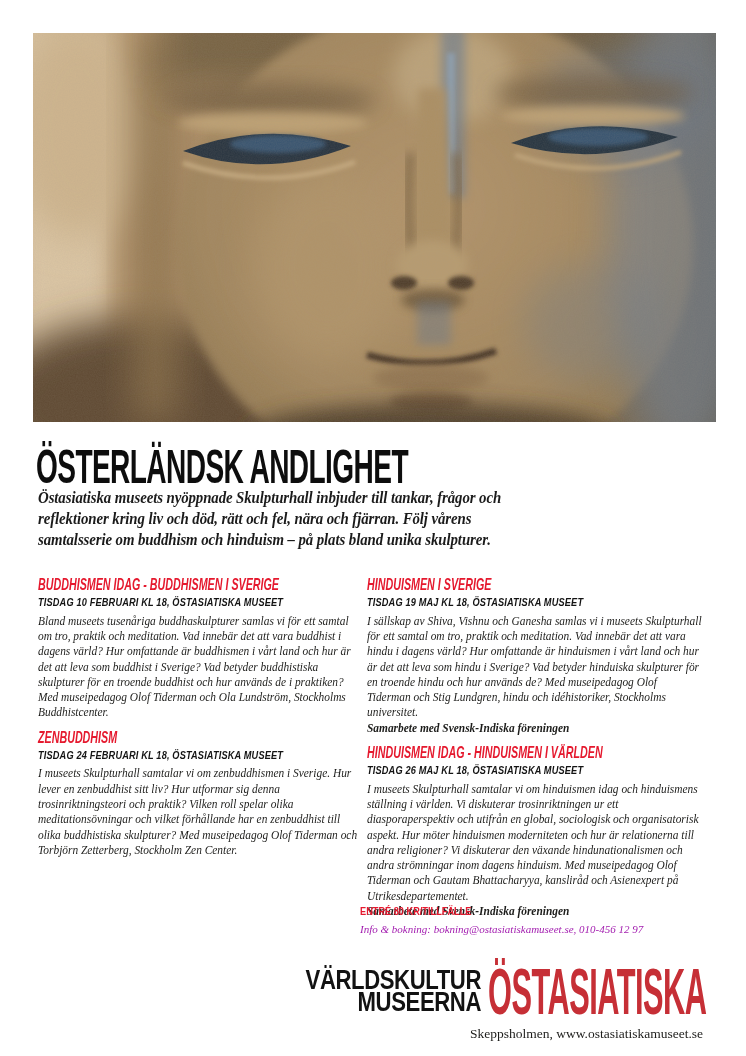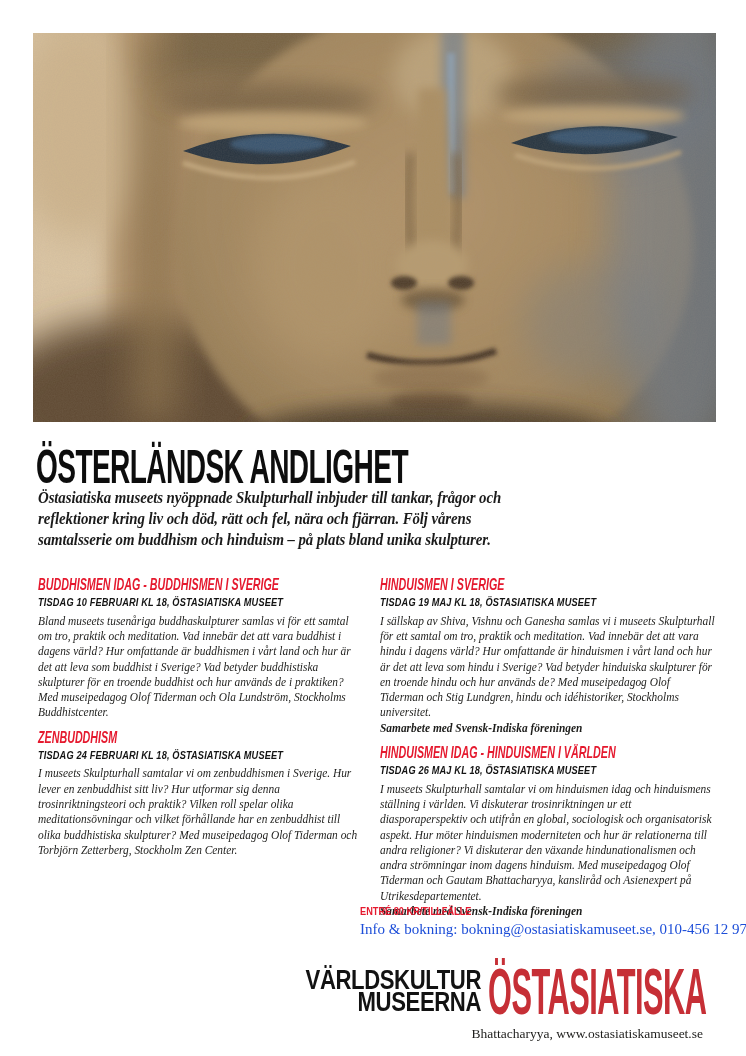--- a/index.html
+++ b/index.html
@@ -12,39 +12,39 @@
          font-family:"Liberation Sans",sans-serif;font-weight:700;font-size:48px;line-height:1;
          letter-spacing:-1px;white-space:nowrap;
          transform:scaleX(0.585);transform-origin:left top;}
 
   .intro{position:absolute;left:38px;top:487px;width:516px;margin:0;color:#1b1b1b;
          font-style:italic;font-weight:700;font-size:16.5px;line-height:21px;letter-spacing:-0.1px;
          transform:scaleX(0.9);transform-origin:left top;}
 
   .col{position:absolute;top:576px;font-style:italic;}
   .col-left{left:38px;width:326px;}
-  .col-right{left:380px;width:336px;}
+  .col-right{left:367px;width:336px;}
   .section{margin:0 0 9px 0;}
   .sec-heading{margin:0 0 3px 0;color:#e5192e;
          font-family:"Liberation Sans",sans-serif;font-weight:700;font-size:17px;line-height:1;
          white-space:nowrap;transform:scaleX(0.63);transform-origin:left top;}
   .sec-date{margin:0 0 4px 0;color:#141414;
          font-family:"Liberation Sans",sans-serif;font-weight:700;font-size:11.5px;line-height:1.1;
          white-space:nowrap;transform:scaleX(0.8);transform-origin:left top;letter-spacing:0.2px;}
   .sec-body{margin:0;color:#1d1d1b;font-size:13px;line-height:15.3px;width:372px;
          transform:scaleX(0.877);transform-origin:left top;}
   .col-right .sec-body{width:383px;}
   .sec-partner{margin:0;color:#1d1d1b;font-weight:700;font-size:13px;line-height:15.3px;width:383px;
          transform:scaleX(0.877);transform-origin:left top;}
 
   .footer-info{position:absolute;left:360px;top:905px;}
   .entry{margin:0 0 3px 0;color:#e5192e;
          font-family:"Liberation Sans",sans-serif;font-weight:700;font-size:11.5px;line-height:1.1;
          white-space:nowrap;transform:scaleX(0.8);transform-origin:left top;}
-  .booking{margin:0;color:#1d4ed8;font-size:15px;line-height:16px;white-space:nowrap;}
+  .booking{margin:0;color:#a21caf;font-size:11px;line-height:16px;white-space:nowrap;font-style:italic;}
 
   .logo-black{position:absolute;left:0;top:969px;width:481px;text-align:right;color:#121212;
          font-family:"Liberation Sans",sans-serif;font-weight:700;font-size:27px;line-height:22px;
          letter-spacing:-0.5px;transform:scaleX(0.82);transform-origin:right top;}
   .logo-red{position:absolute;left:488px;top:960px;margin:0;color:#c62f36;
          font-family:"Liberation Sans",sans-serif;font-weight:700;font-size:64px;line-height:1;
          letter-spacing:-1px;white-space:nowrap;transform:scaleX(0.48);transform-origin:left top;}
   .tagline{position:absolute;left:0;top:1026px;width:703px;text-align:right;color:#1d1d1b;
          font-size:13.5px;line-height:16px;}
 </style>
@@ -171,15 +171,15 @@
   <div class="footer-info">
     <div class="entry">ENTRÉ 80 KR/TILLFÄLLE</div>
     <div class="booking">Info &amp; bokning: bokning@ostasiatiskamuseet.se, 010-456 12 97</div>
   </div>
 
   <div class="logo-black">
     <div>VÄRLDSKULTUR</div>
     <div>MUSEERNA</div>
   </div>
   <div class="logo-red">ÖSTASIATISKA</div>
-  <div class="tagline">Bhattacharyya, www.ostasiatiskamuseet.se</div>
+  <div class="tagline">Skeppsholmen, www.ostasiatiskamuseet.se</div>
 
 </div>
 
 </body></html>

